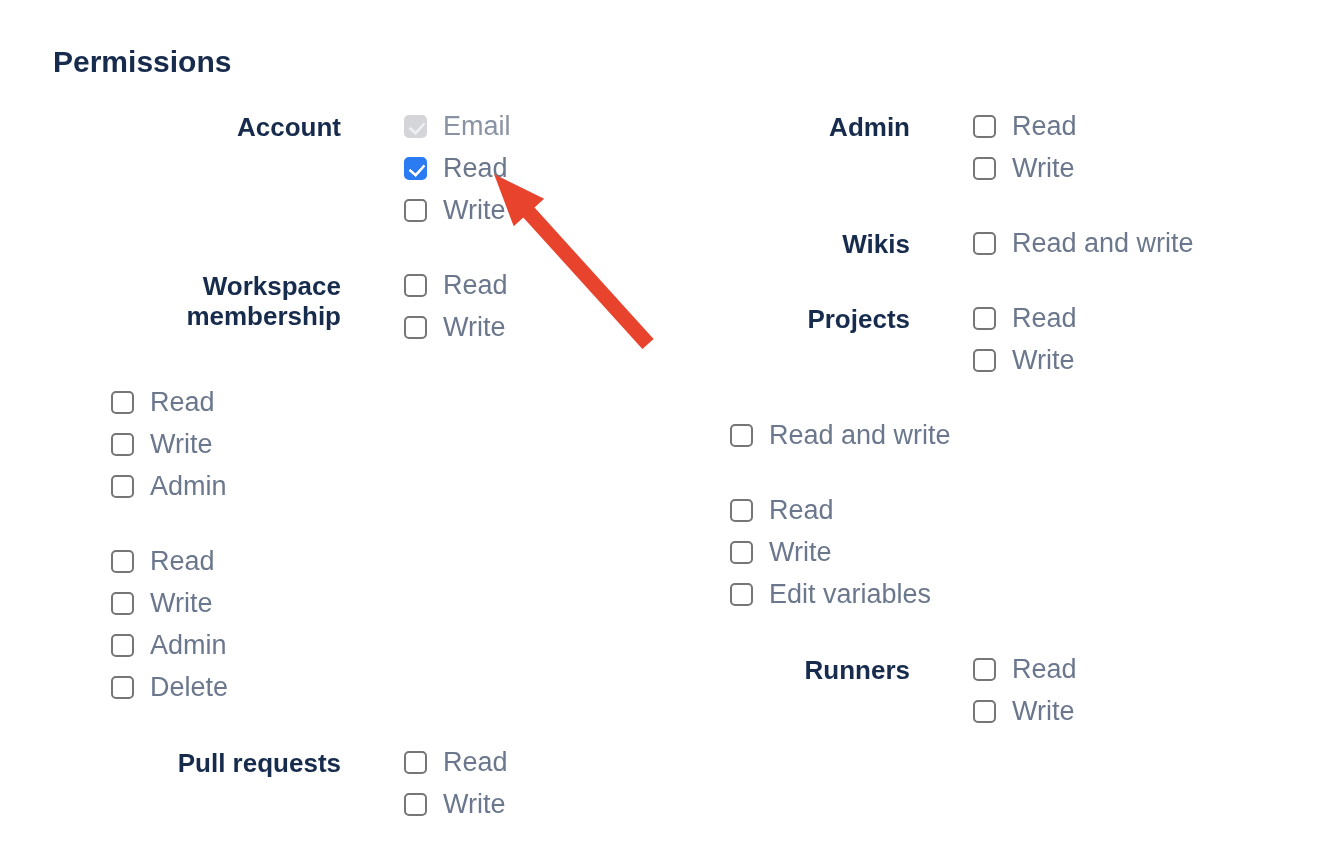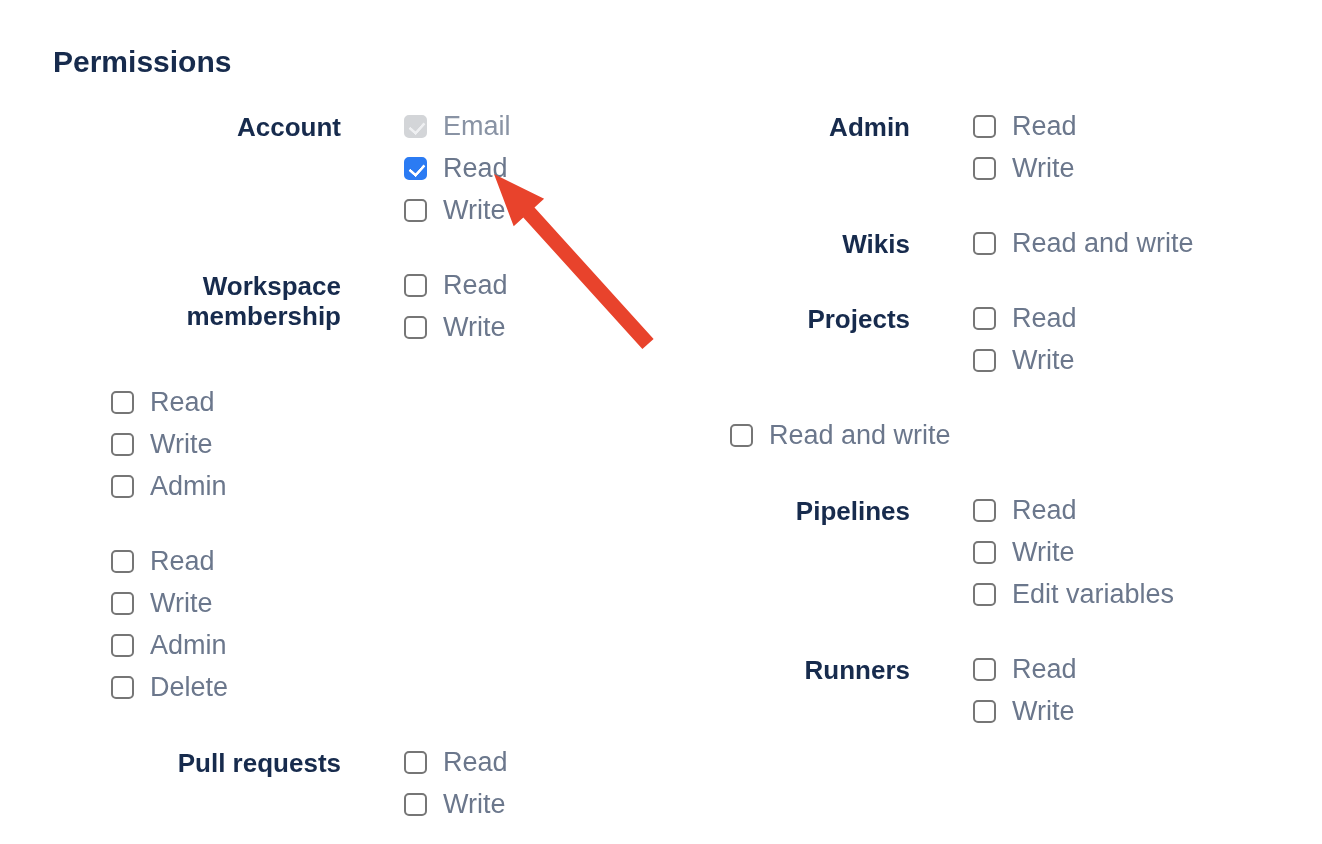--- a/index.html
+++ b/index.html
@@ -233,21 +233,20 @@
   <div class="group">
     <div class="options">
   <label class="option">
     <span class="checkbox unchecked"></span>
     <span class="option-label">Read and write</span>
   </label>
 </div>
   </div>
 
   <div class="group">
-    <div class="group-label">Pipelines</div>
     <div class="options">
   <label class="option">
     <span class="checkbox unchecked"></span>
     <span class="option-label">Read</span>
   </label>
 
   <label class="option">
     <span class="checkbox unchecked"></span>
     <span class="option-label">Write</span>
   </label>

